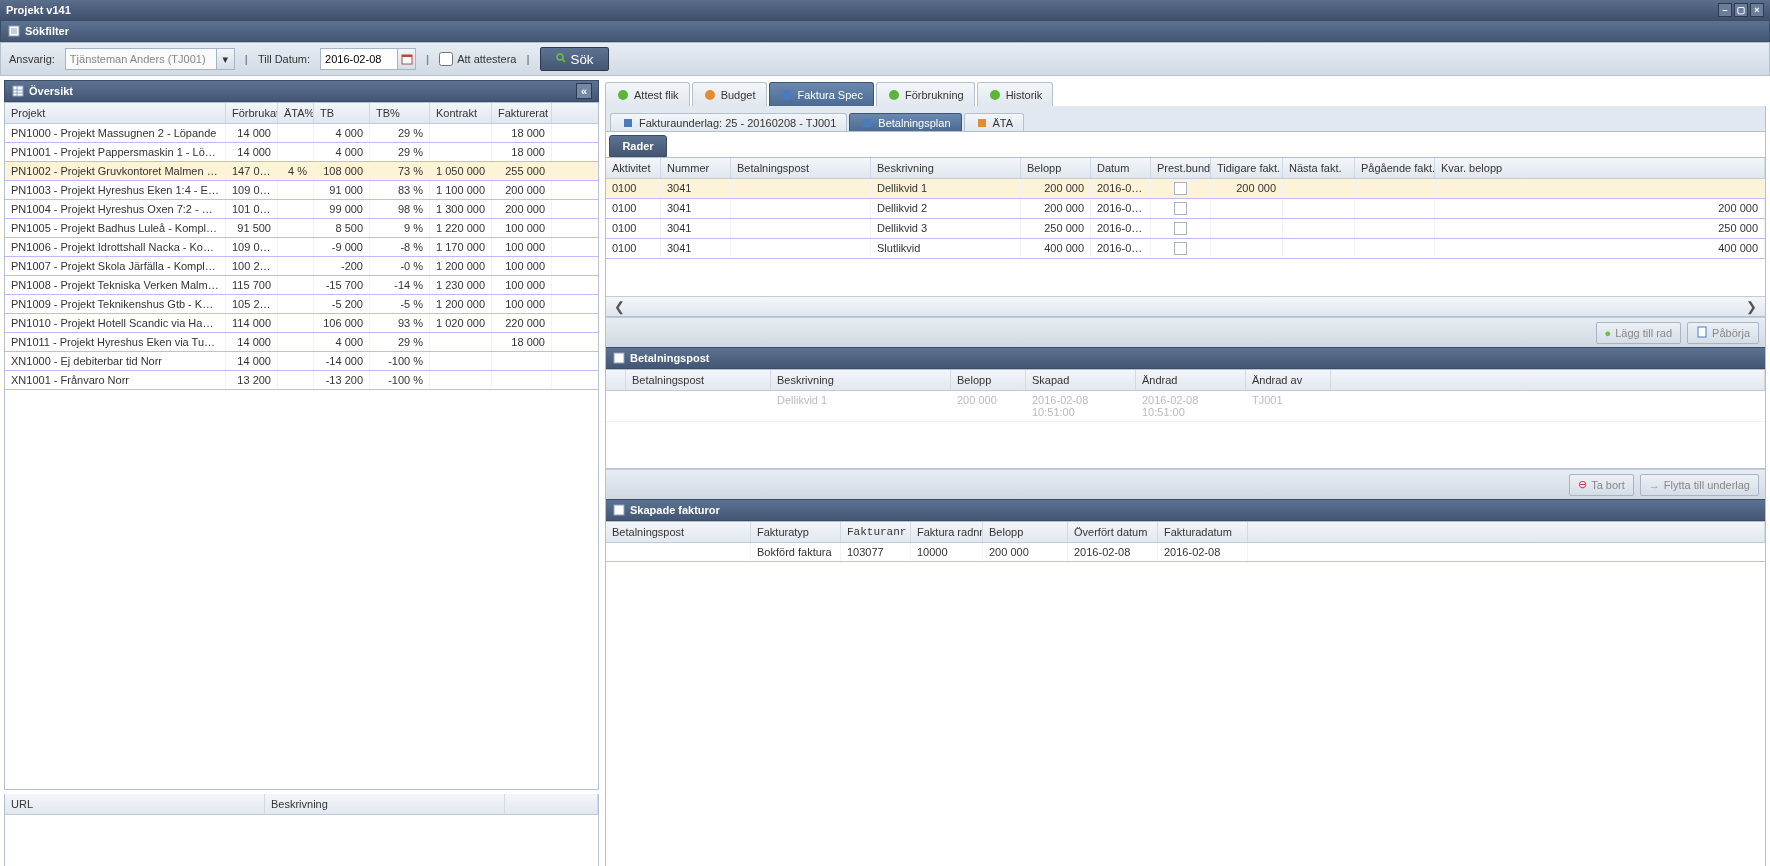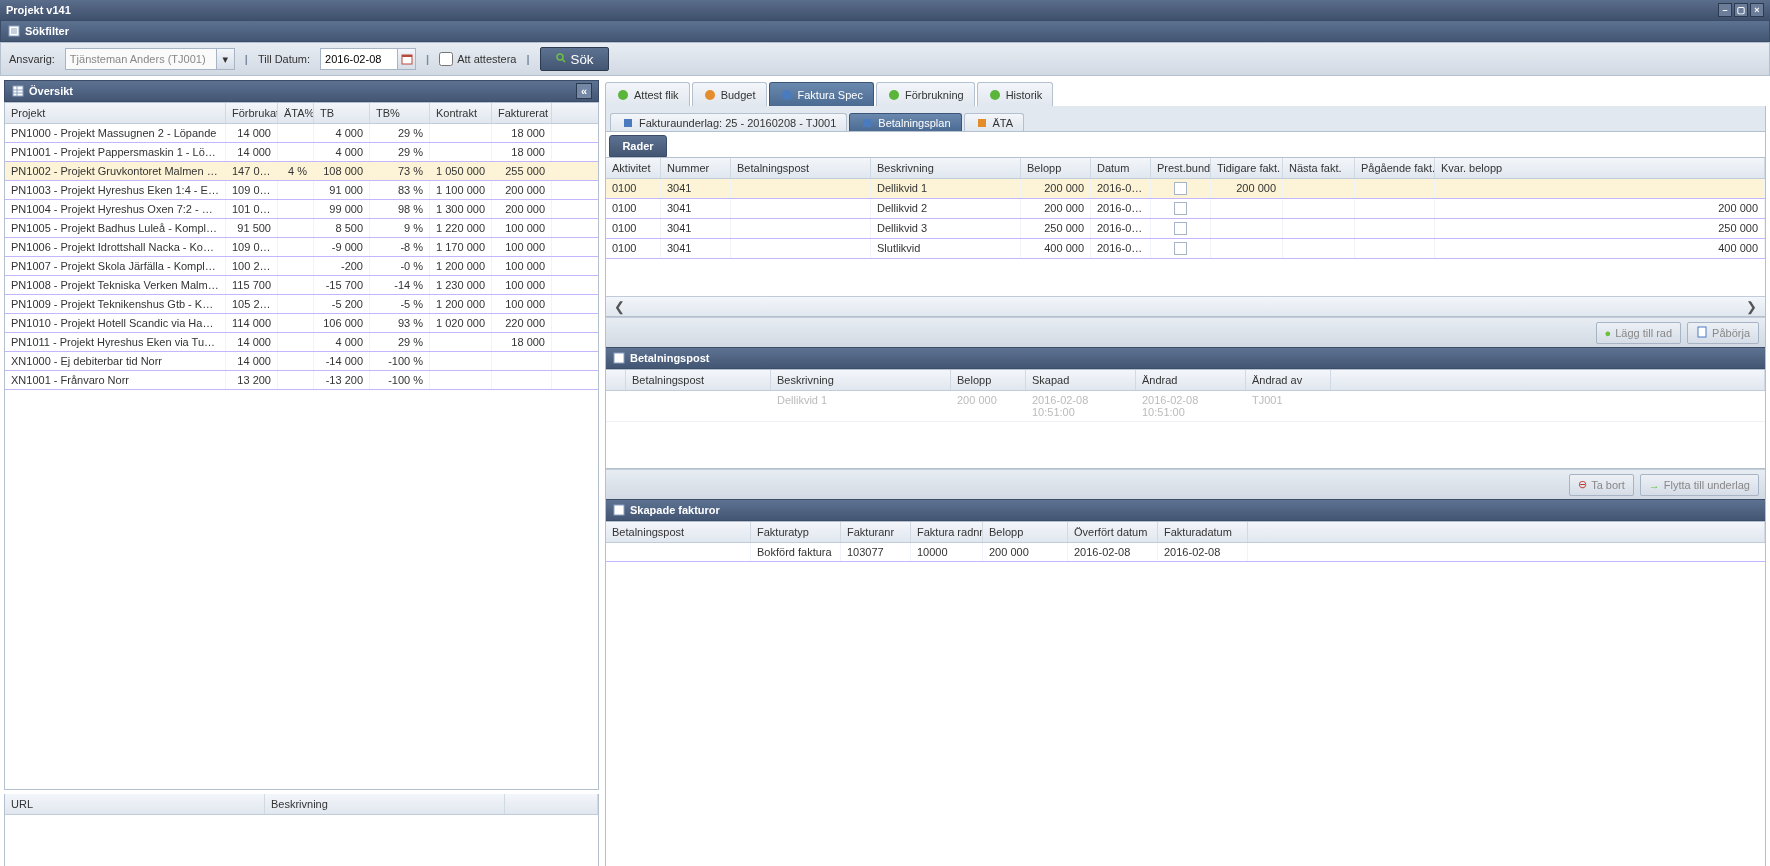--- a/index.html
+++ b/index.html
@@ -491,21 +491,21 @@
           <svg width="14" height="14" viewBox="0 0 14 14">
               <rect x="2" y="2" width="10" height="10" fill="#fff" stroke="#8aa0c0"></rect>
             </svg>
         </span>
         <span>Skapade fakturor</span>
       </div>
       <div class="grid-wrap" style="flex:1;border-left:none;border-right:none;border-bottom:none">
         <div class="grid-head" id="skap-head">
             <div class="cell" style="width: 145px;">Betalningspost</div>
             <div class="cell" style="width: 90px;">Fakturatyp</div>
-            <div class="cell" style="width: 70px;">Fakturanr</div>
+            <div class="cell" style="width: 70px; font-family: Liberation Mono, monospace;">Fakturanr</div>
             <div class="cell" style="width: 72px;">Faktura radnr</div>
             <div class="cell" style="width: 85px;">Belopp</div>
             <div class="cell" style="width: 90px;">Överfört datum</div>
             <div class="cell" style="width: 90px;">Fakturadatum</div>
             <div class="cell" style="flex: 1 1 0%;"></div>
           </div>
         <div class="grid-body" id="skap-body">
             <div class="grid-row">
               <div class="cell" style="width: 145px;"></div>
               <div class="cell" style="width: 90px;">Bokförd faktura</div>

